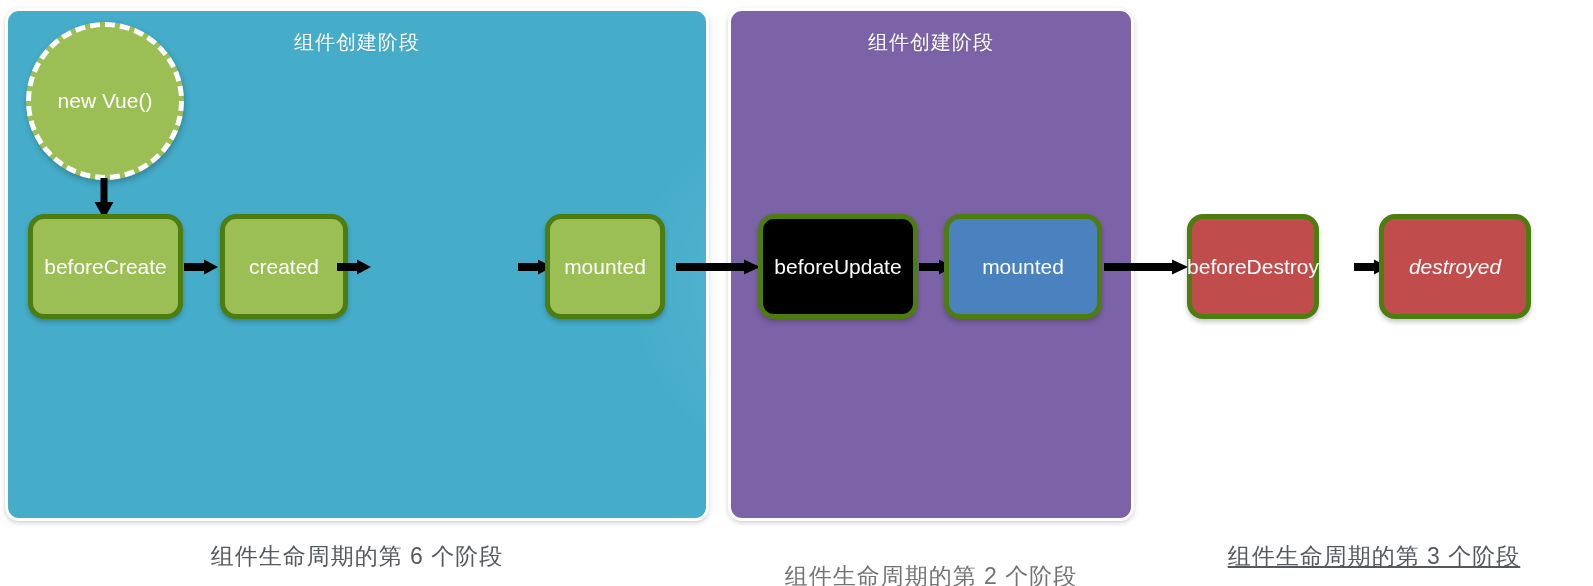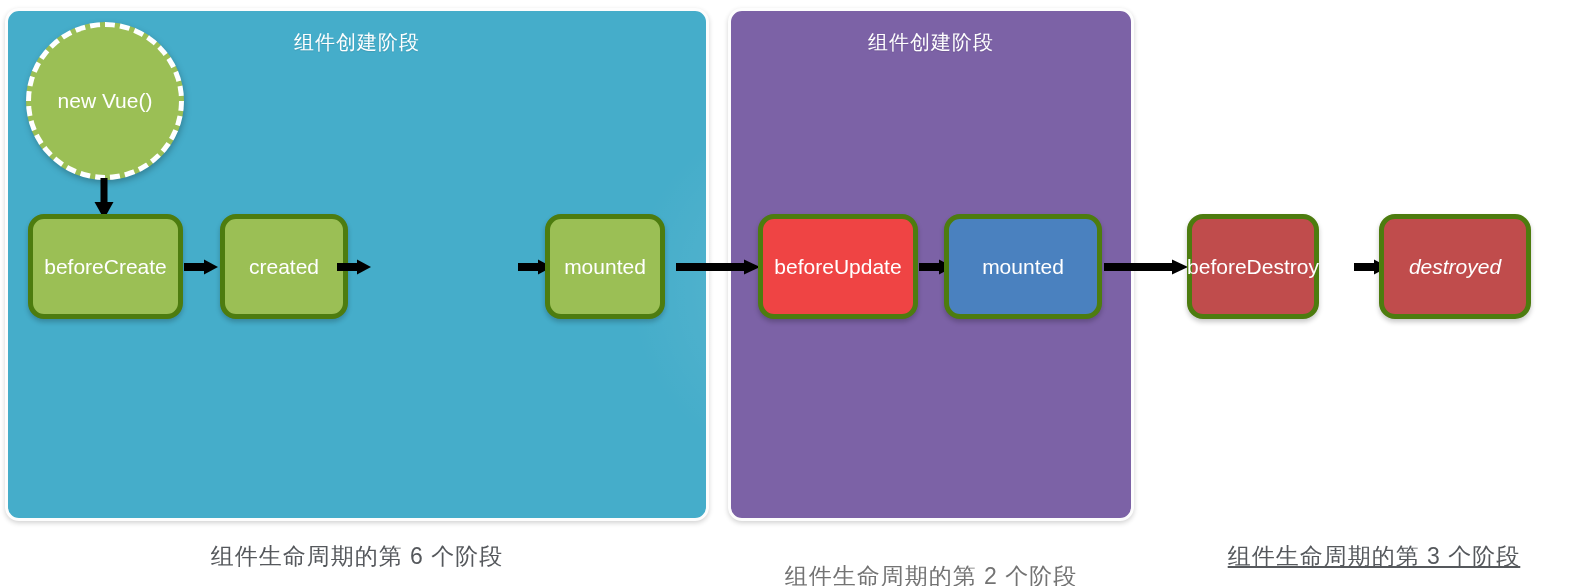--- a/index.html
+++ b/index.html
@@ -127,21 +127,21 @@
     <div class="panel-title">组件创建阶段</div>
   </div>
 
   <div class="arrow" style="left:676px;top:259px;width:84px;height:16px;">
     <svg width="84" height="16" viewBox="0 0 84 16">
       <line x1="0" y1="8" x2="70" y2="8" stroke="#000" stroke-width="8"></line>
       <polygon points="68,0.5 68,15.5 84,8" fill="#000"></polygon>
     </svg>
   </div>
 
-  <div class="hook" id="hook-beforeUpdate" style="left: 758px; width: 160px; background: #ef4444;">
+  <div class="hook" id="hook-beforeUpdate" style="left: 758px; width: 160px; background: #000000;">
     <span>beforeUpdate</span>
   </div>
 
   <div class="arrow" style="left:919px;top:259px;width:34px;height:16px;">
     <svg width="34" height="16" viewBox="0 0 34 16">
       <line x1="0" y1="8" x2="22" y2="8" stroke="#000" stroke-width="8"></line>
       <polygon points="20,0.5 20,15.5 34,8" fill="#000"></polygon>
     </svg>
   </div>
 

